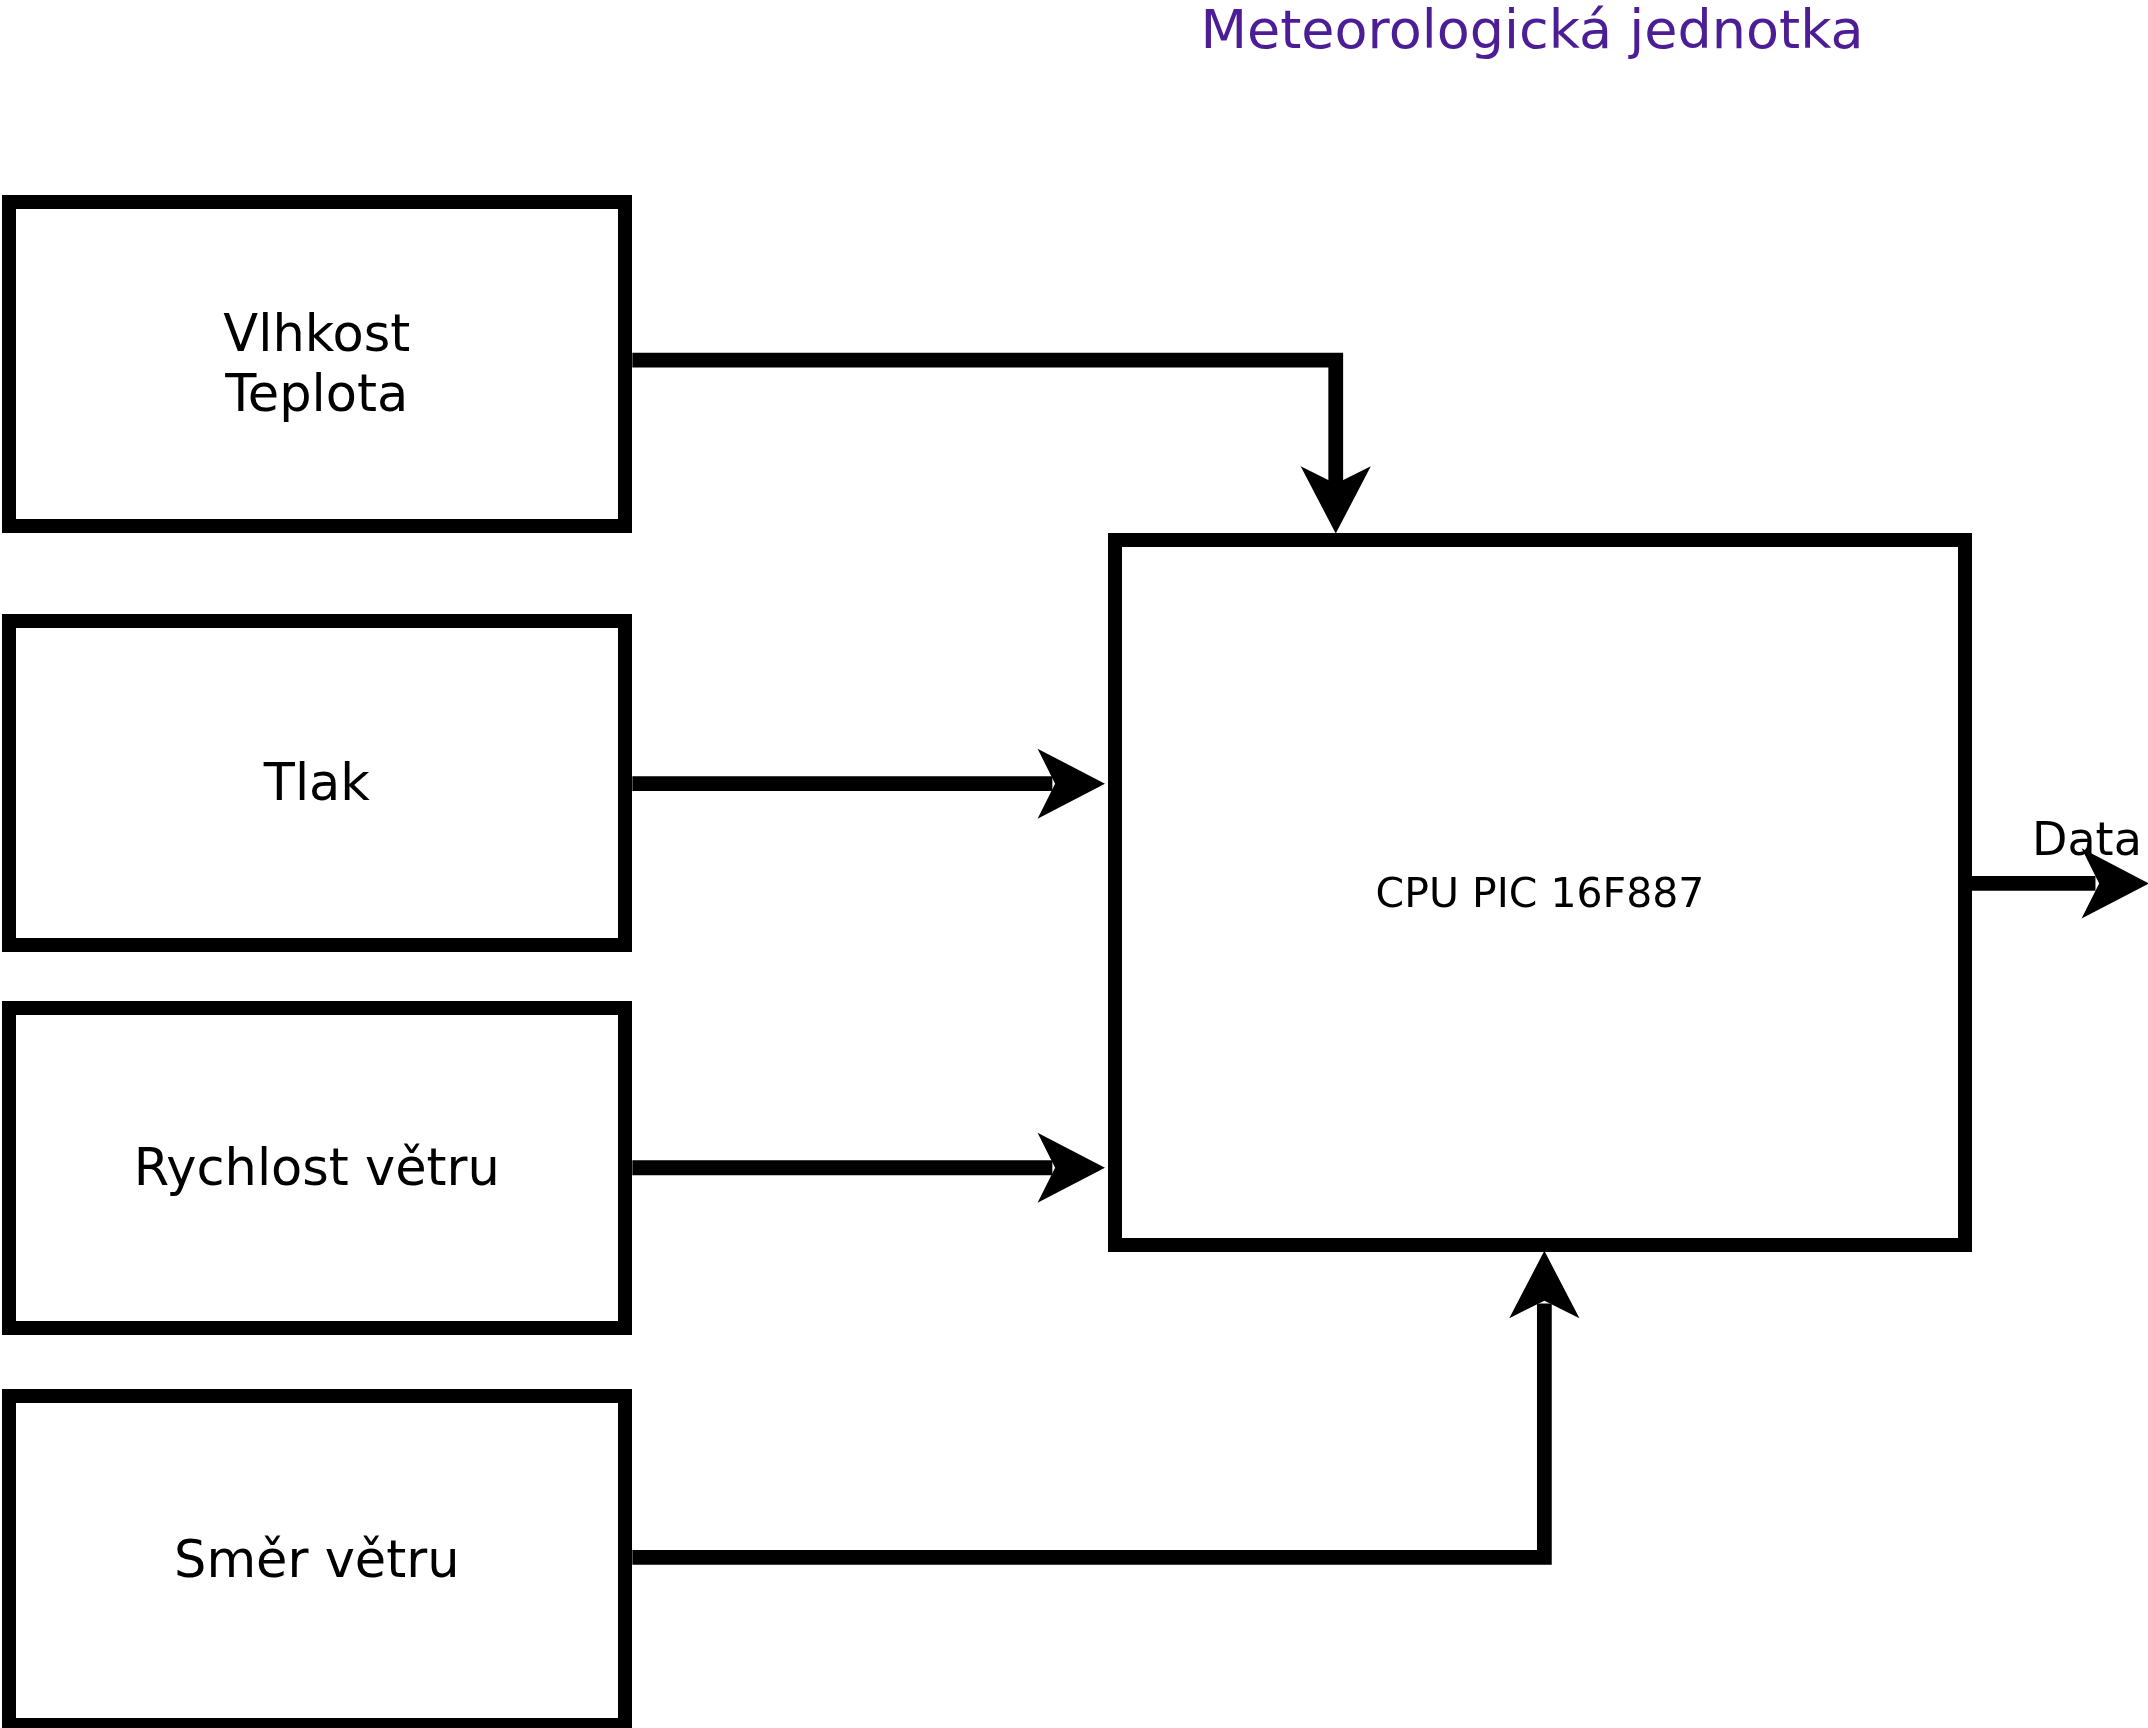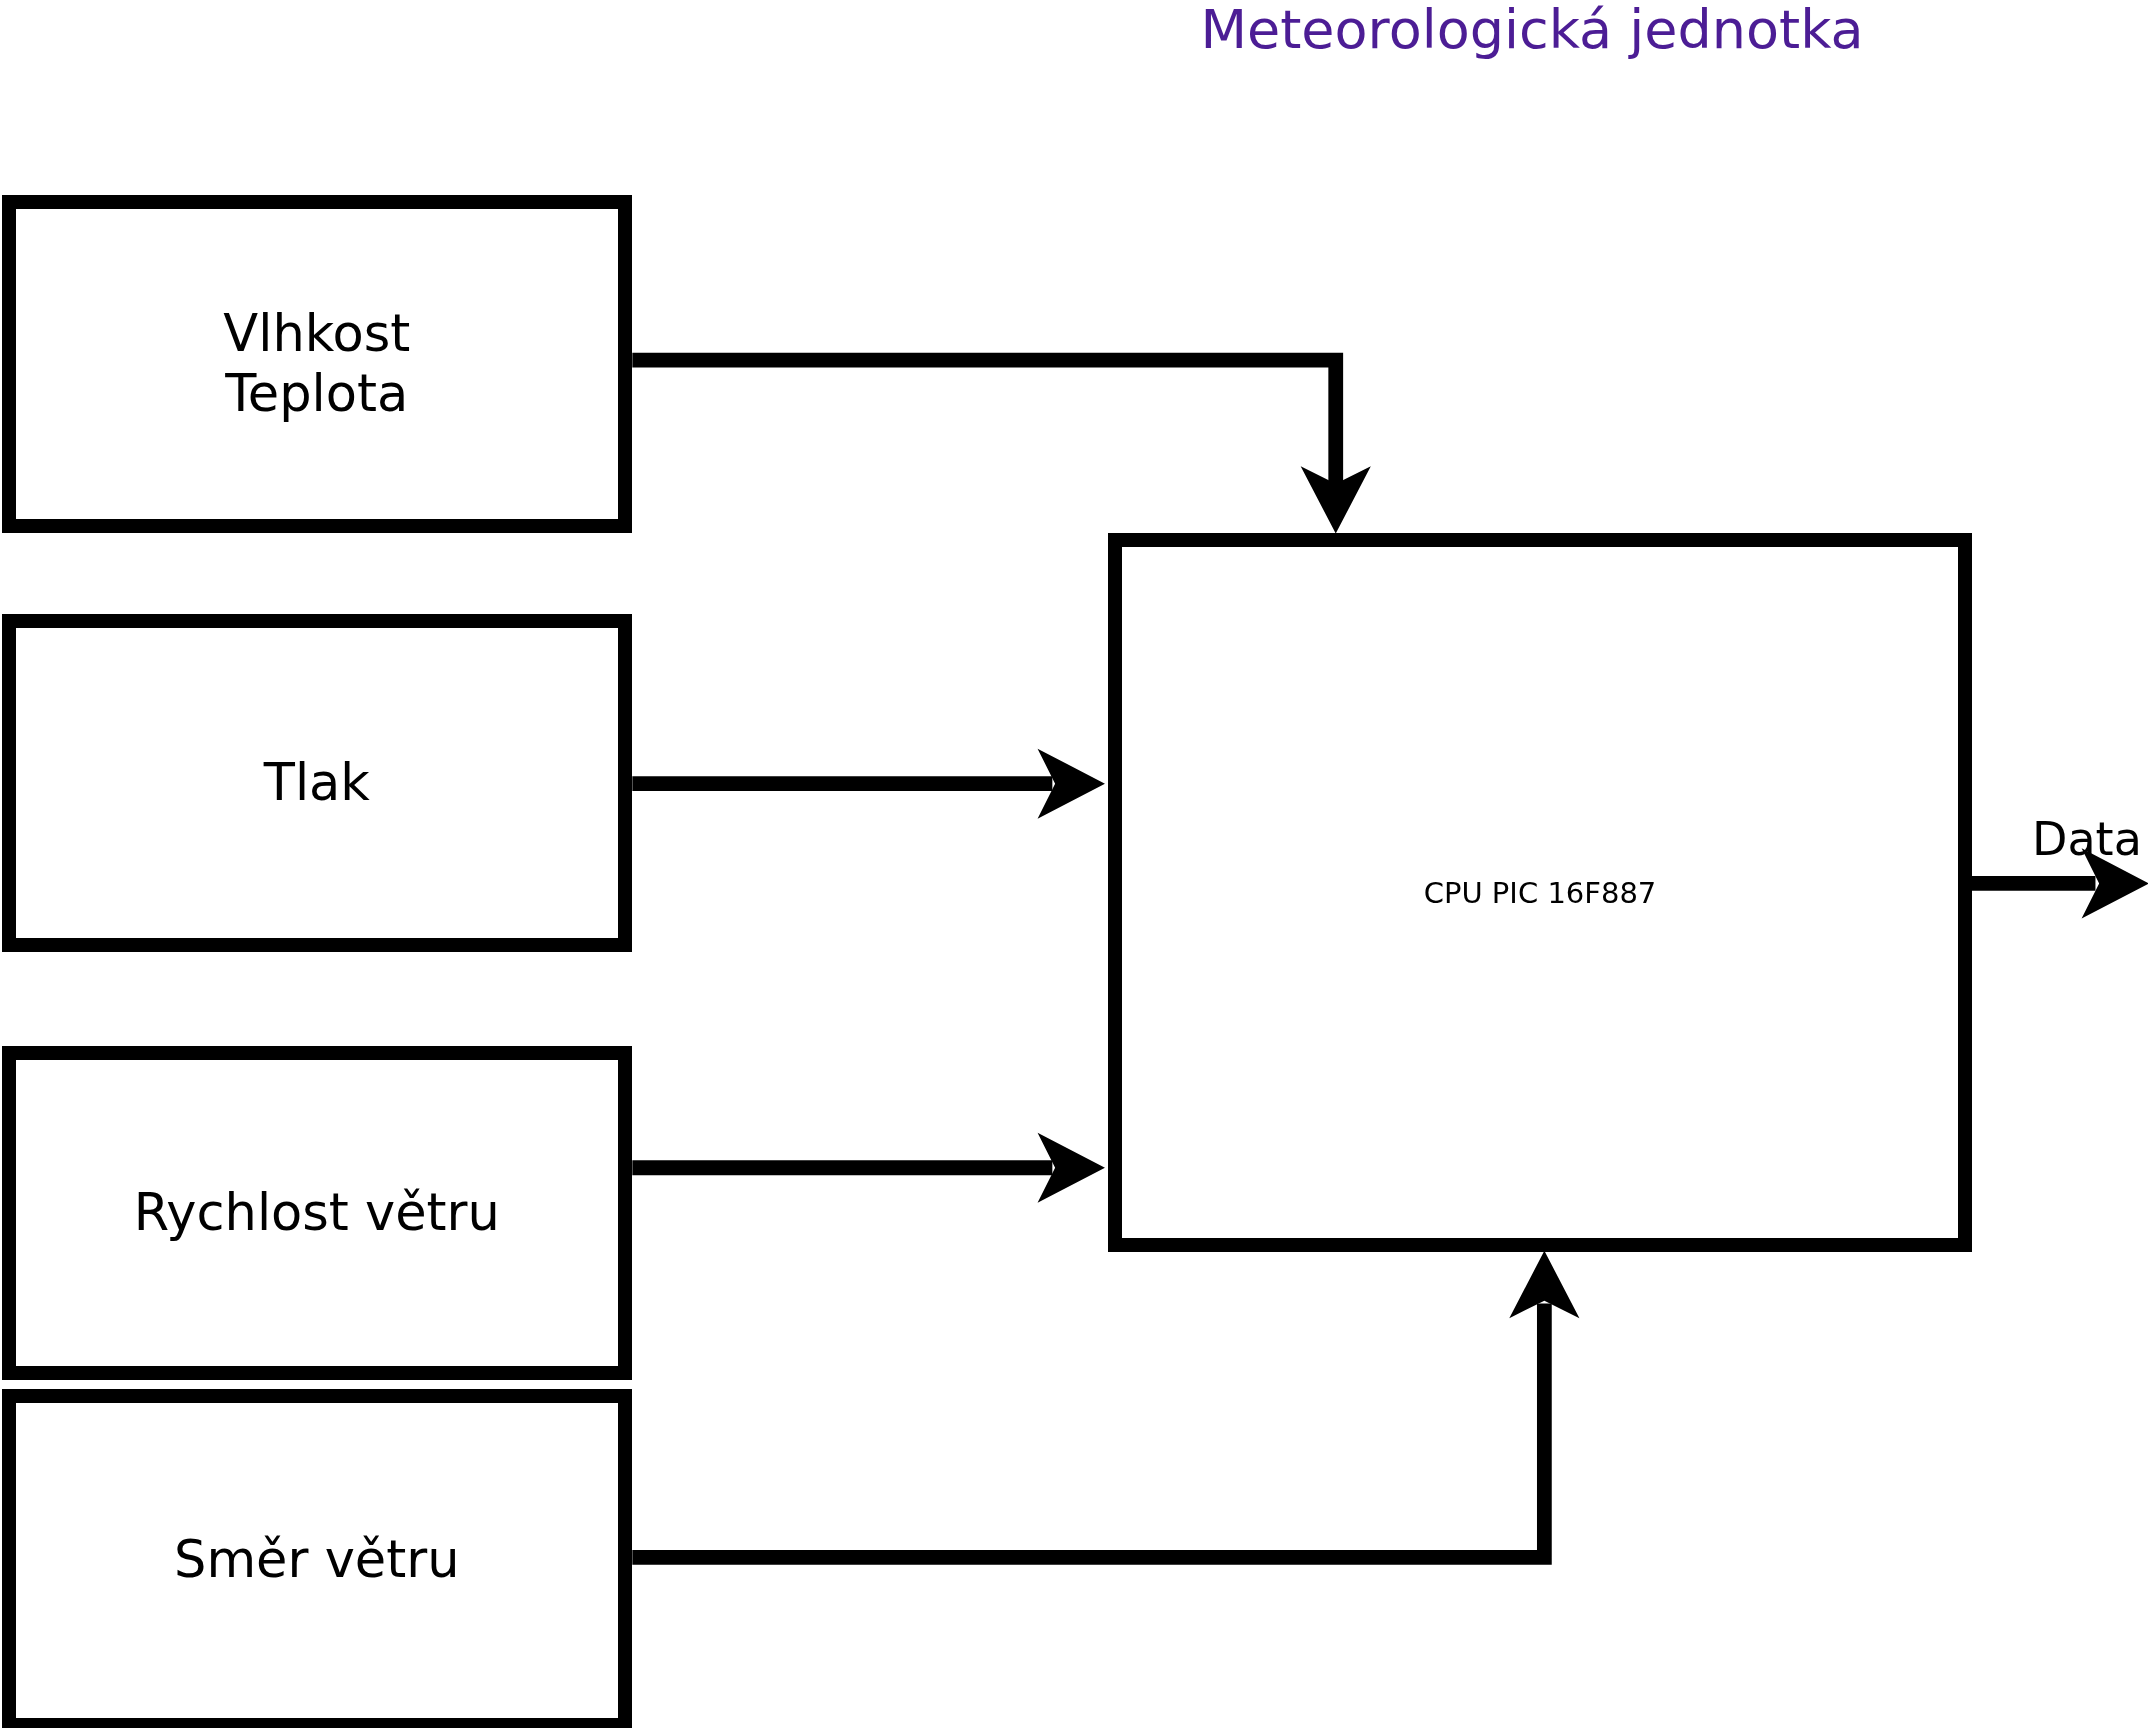--- a/index.html
+++ b/index.html
@@ -47,29 +47,29 @@
   }
   .node-label {
     font-size: 51px;
     color: #000000;
     text-align: center;
     line-height: 1.18;
     white-space: pre-line;
     font-family: "DejaVu Sans", "Liberation Sans", sans-serif;
   }
   .cpu-label {
-    font-size: 29px;
+    font-size: 41px;
     color: #000000;
     text-align: center;
     font-family: "DejaVu Sans", "Liberation Sans", sans-serif;
     white-space: nowrap;
   }
   #box-humidity-temp { left: 1.8px;  top: 195px;  width: 630px; height: 338px; }
   #box-pressure     { left: 1.8px;  top: 614px;  width: 630px; height: 338px; }
-  #box-wind-speed   { left: 1.8px;  top: 1001px; width: 630px; height: 334px; margin-top: 45px; }
+  #box-wind-speed   { left: 1.8px;  top: 1001px; width: 630px; height: 334px; }
   #box-wind-dir     { left: 1.8px;  top: 1389px; width: 630px; height: 343px; }
   #box-cpu {
     left: 1108px; top: 533px; width: 864px; height: 719px;
   }
   .edge-label {
     position: absolute;
     font-size: 46px;
     color: #000000;
     font-family: "DejaVu Sans", "Liberation Sans", sans-serif;
     white-space: nowrap;

